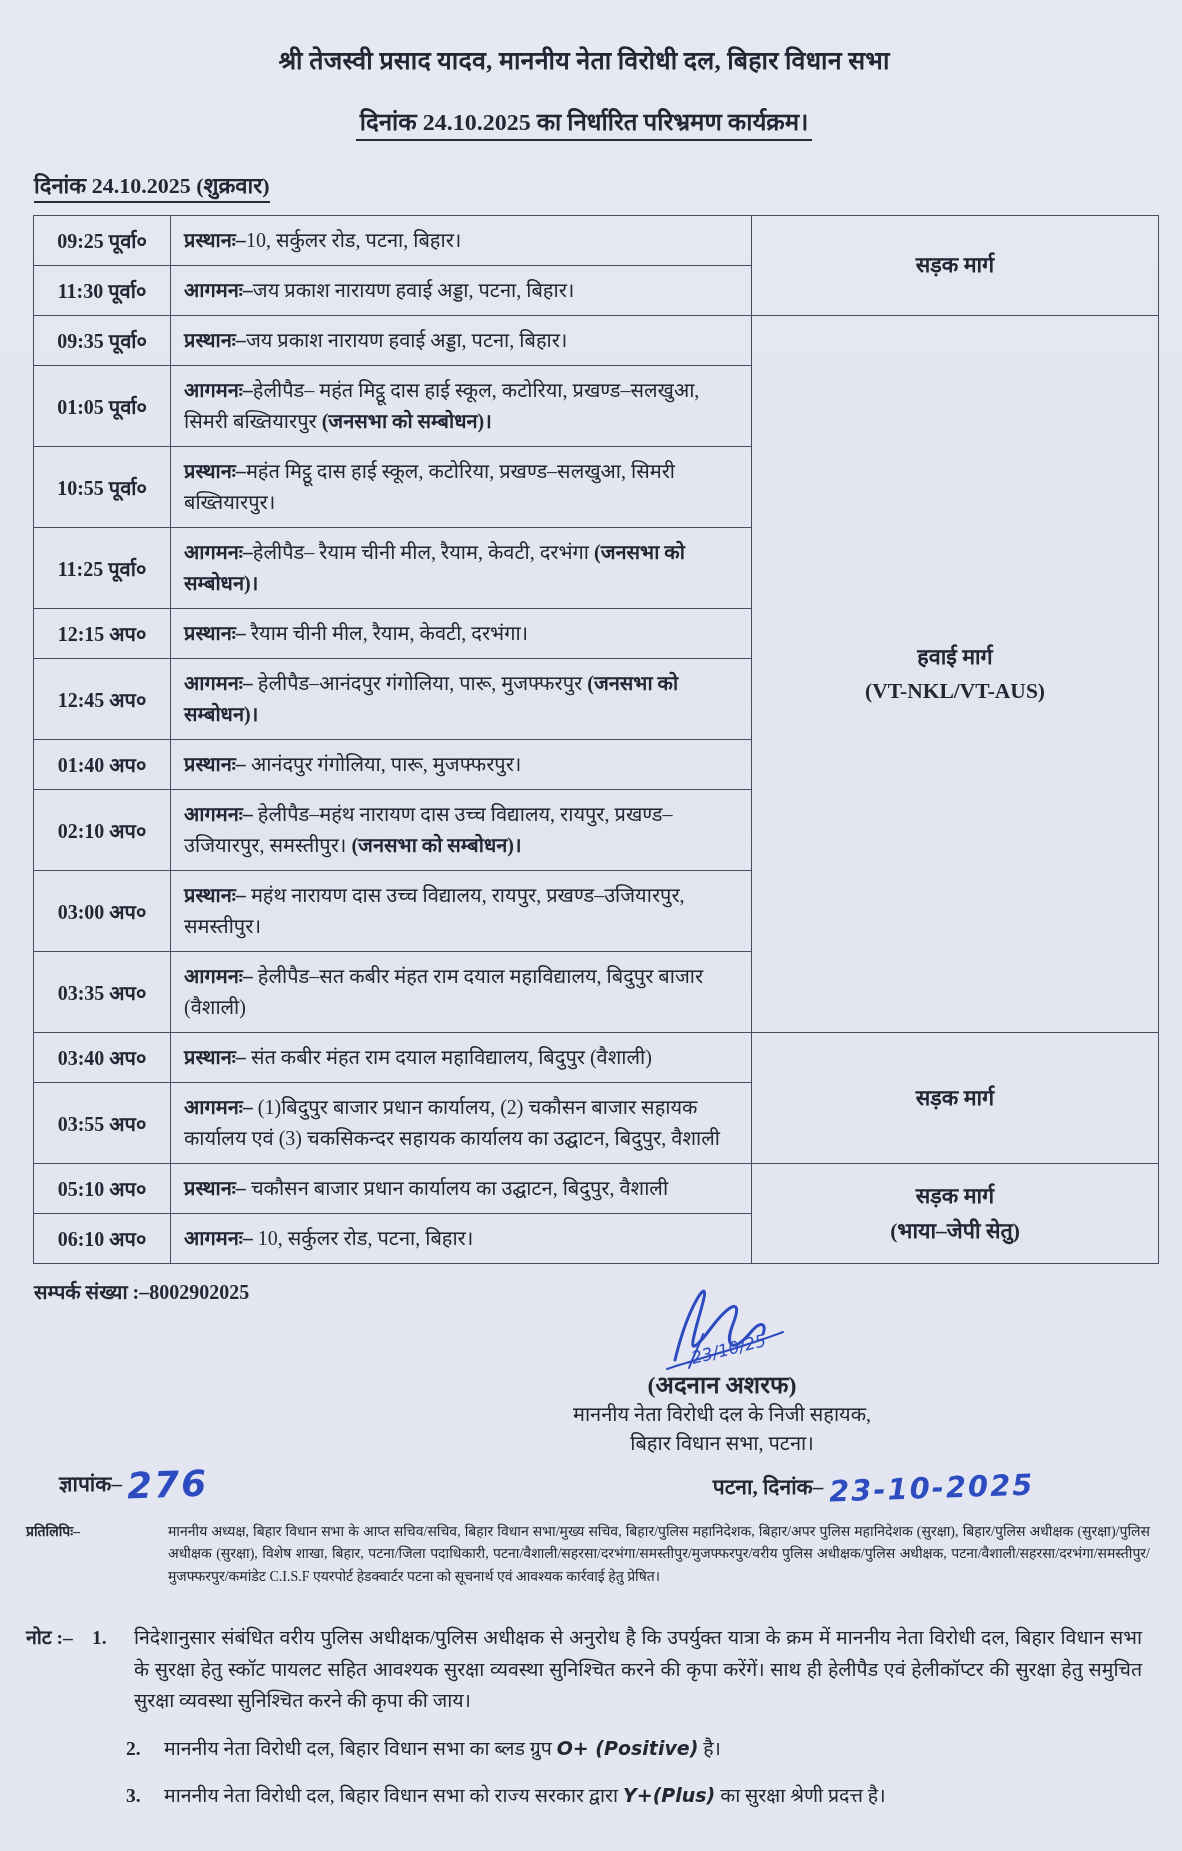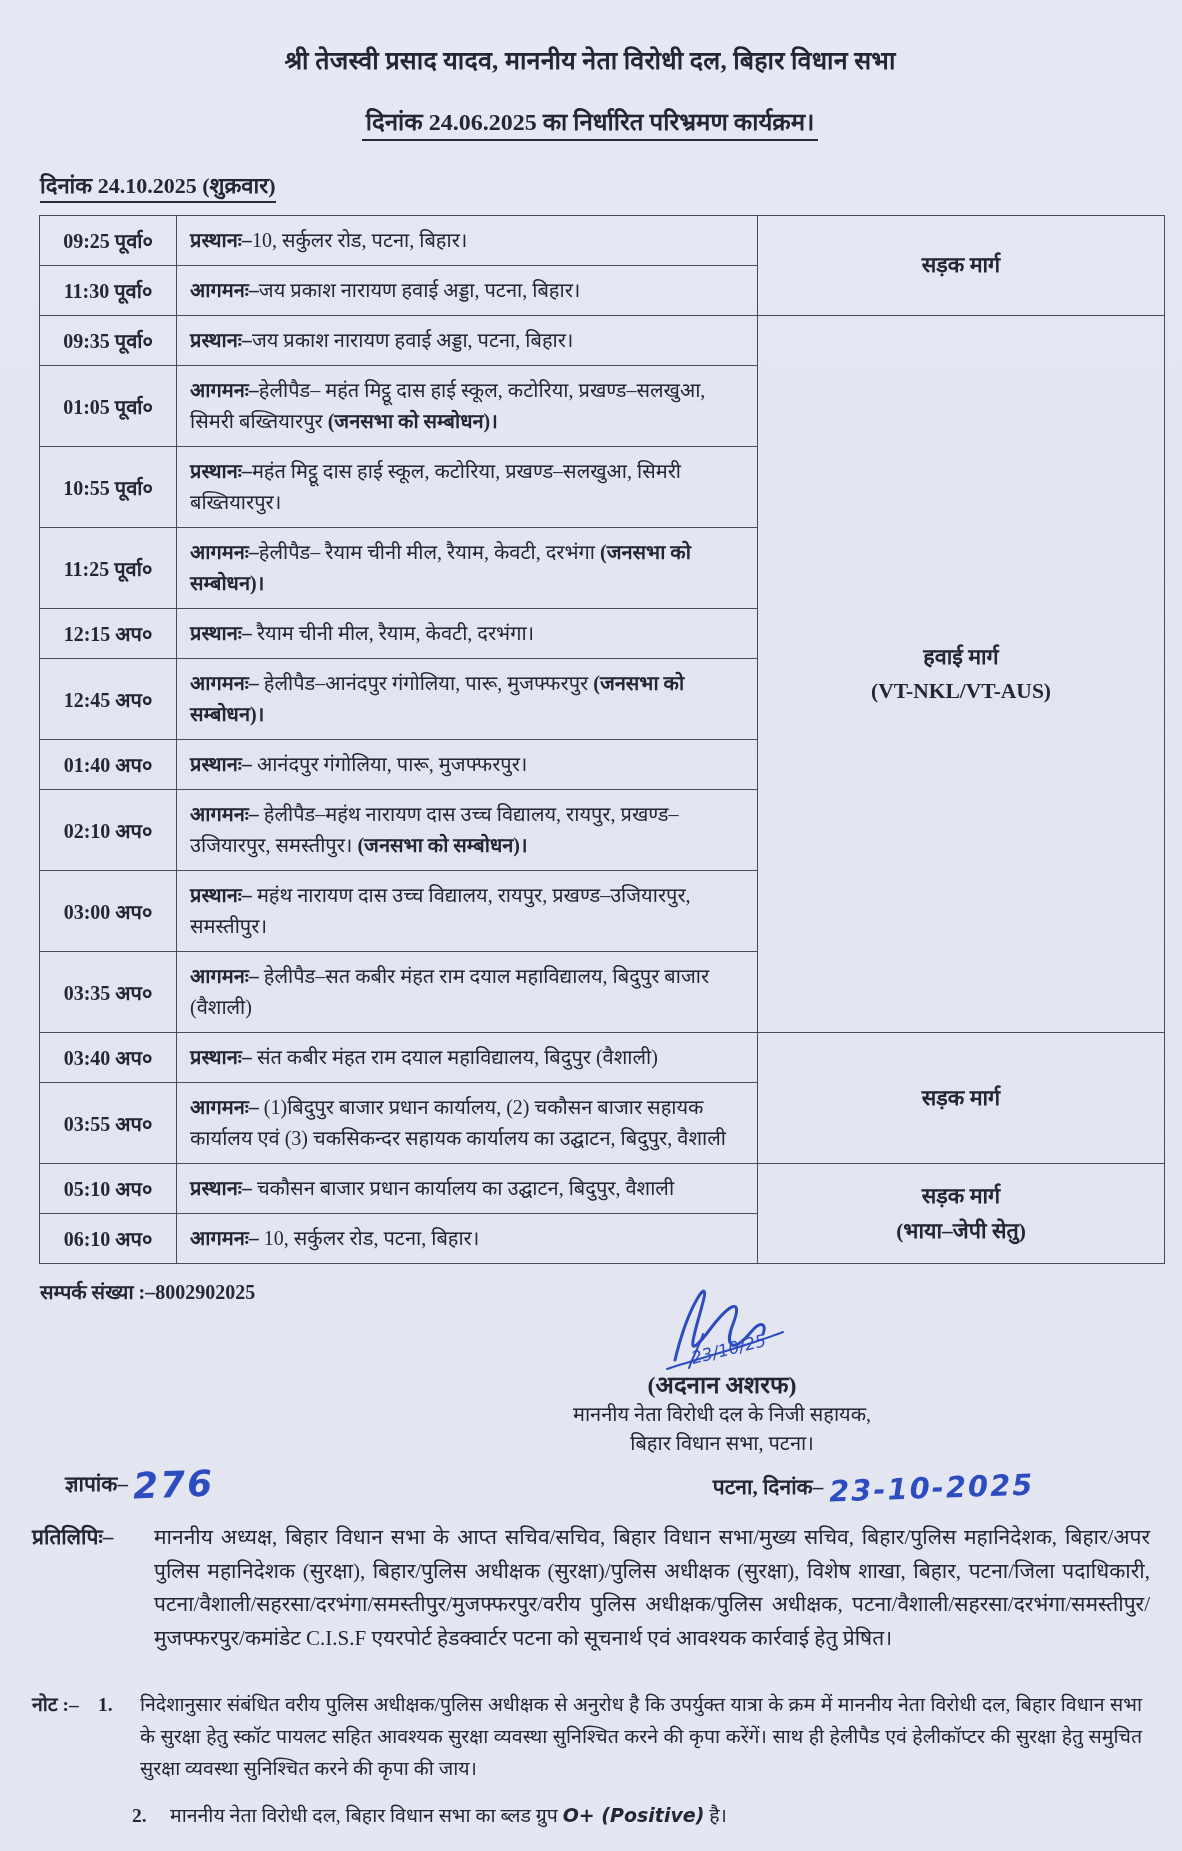--- a/index.html
+++ b/index.html
@@ -1,21 +1,21 @@
 <!DOCTYPE html>
 <html lang="hi"><head>
 <meta charset="utf-8">
 <style>
   html,body{margin:0;padding:0;background:#e3e6f1;}
   body{
     width:1182px;height:1851px;overflow:hidden;box-sizing:border-box;
     font-family:"Liberation Serif","DejaVu Serif",serif;
     color:#222733;
   }
-  .page{position:relative;width:100%;height:100%;box-sizing:border-box;padding:30px 0 0 10px;
+  .page{position:relative;width:100%;height:100%;box-sizing:border-box;padding:30px 0 0 4px;
     background:linear-gradient(180deg,#e6e9f3 0%,#e2e5f0 40%,#e4e7f1 100%);}
   
   .title-block{width:920px;margin:12px 0 6px 120px;text-align:center;}
   .title-l1{font-size:25px;font-weight:700;letter-spacing:.2px;}
   .title-l2{font-size:24px;font-weight:700;display:inline-block;
     border-bottom:2.2px solid #262b38;padding:6px 4px 2px 4px;margin-top:4px;}
   .date-heading{margin:22px 0 8px 30px;font-size:22px;font-weight:700;
     display:inline-block;border-bottom:2.2px solid #262b38;padding-bottom:2px;}
   
   table.sched{border-collapse:collapse;width:1126px;margin:4px 26px 0 29px;}
@@ -32,40 +32,40 @@
   .sig-name{font-size:24px;font-weight:700;}
   .sig-role{font-size:20px;font-weight:400;line-height:1.45;text-align:right;}
   .memo-row{display:flex;justify-content:space-between;align-items:flex-end;margin:6px 30px 0 55px;}
   .memo-left{font-size:21px;font-weight:700;}
   .memo-right{font-size:21px;font-weight:700;margin-right:118px;}
   .hand{color:#2d4cc0;font-style:italic;font-weight:700;display:inline-block;
     font-family:"DejaVu Sans",sans-serif;transform:rotate(-2deg);}
   .hand-num{font-size:36px;vertical-align:-6px;letter-spacing:2px;}
   .hand-date{font-size:29px;vertical-align:-4px;letter-spacing:2px;}
   
-  .copyto{display:flex;margin:16px 32px 12px 22px;font-size:21px;line-height:1.6;font-weight:500;}
+  .copyto{display:flex;margin:16px 32px 12px 22px;font-size:14px;line-height:1.6;font-weight:500;gap:20px;}
   .copyto-label{flex:0 0 122px;font-weight:600;}
   .copyto-text{flex:1;text-align:justify;}
   .notes{margin:34px 40px 0 22px;}
   .note-item{display:flex;font-size:19.5px;line-height:1.62;font-weight:500;margin-bottom:16px;}
   .note-label{flex:0 0 66px;font-weight:600;}
   .note-num{flex:0 0 34px;font-weight:600;}
   .note-item:not(.first){padding-left:100px;}
   .note-item:not(.first) .note-num{flex:0 0 30px;}
   .note-text{flex:1;text-align:justify;margin-left:8px;}
   .note-text b.latin{font-family:"DejaVu Sans",sans-serif;font-size:19px;font-weight:700;font-style:italic;}
 </style>
 </head>
 <body>
 
 <div class="page">
 
   <div class="title-block">
     <div class="title-l1">श्री तेजस्वी प्रसाद यादव, माननीय नेता विरोधी दल, बिहार विधान सभा</div><br>
-    <span class="title-l2">दिनांक 24.06.2025 का निर्धारित परिभ्रमण कार्यक्रम।</span>
+    <span class="title-l2">दिनांक 24.10.2025 का निर्धारित परिभ्रमण कार्यक्रम।</span>
   </div>
 
   <div>
     <span class="date-heading">दिनांक 24.10.2025 (शुक्रवार)</span>
   </div>
 
   <table class="sched">
     <tbody id="schedule-body">
         <tr>
           <td class="c-time">09:25 पूर्वा०</td>

